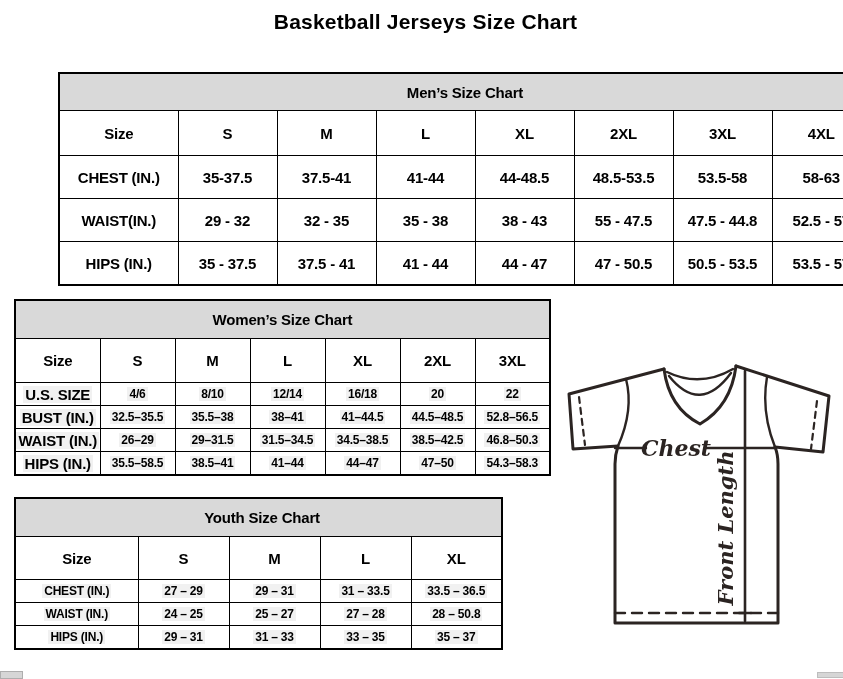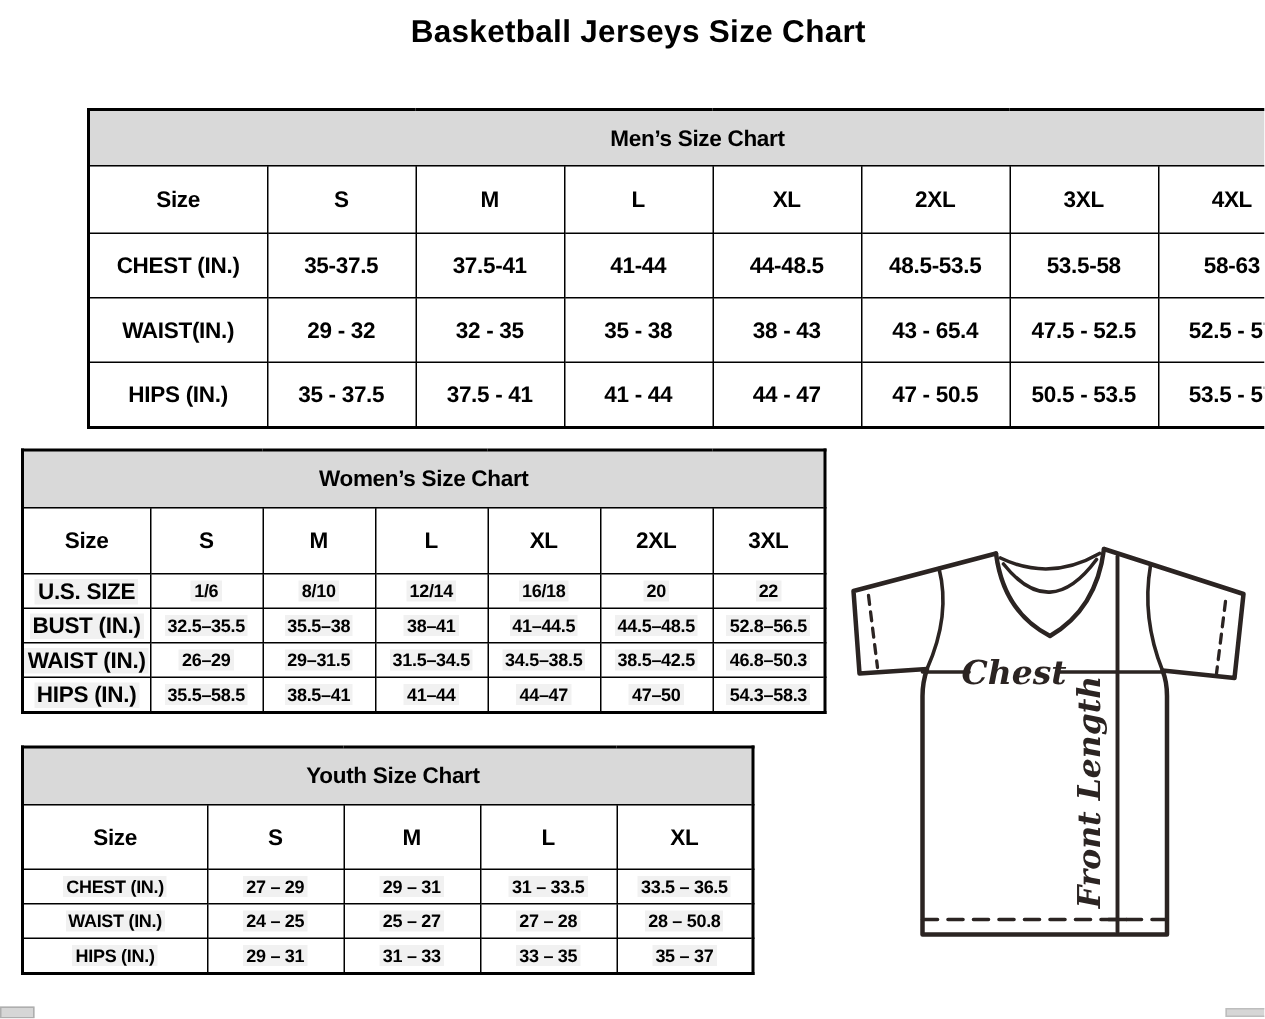--- a/index.html
+++ b/index.html
@@ -100,22 +100,22 @@
             <td><span>48.5-53.5</span></td>
             <td><span>53.5-58</span></td>
             <td><span>58-63</span></td>
           </tr>
           <tr class="data-row">
             <td class="row-label"><span>WAIST(IN.)</span></td>
             <td><span>29 - 32</span></td>
             <td><span>32 - 35</span></td>
             <td><span>35 - 38</span></td>
             <td><span>38 - 43</span></td>
-            <td><span>43 - 65.4</span></td>
-            <td><span>47.5 - 52.5</span></td>
+            <td><span>55 - 47.5</span></td>
+            <td><span>47.5 - 44.8</span></td>
             <td><span>52.5 - 57</span></td>
           </tr>
           <tr class="data-row">
             <td class="row-label"><span>HIPS (IN.)</span></td>
             <td><span>35 - 37.5</span></td>
             <td><span>37.5 - 41</span></td>
             <td><span>41 - 44</span></td>
             <td><span>44 - 47</span></td>
             <td><span>47 - 50.5</span></td>
             <td><span>50.5 - 53.5</span></td>
@@ -143,21 +143,21 @@
             <th>Size</th>
             <th>S</th>
             <th>M</th>
             <th>L</th>
             <th>XL</th>
             <th>2XL</th>
             <th>3XL</th>
           </tr>
           <tr class="data-row">
             <td class="row-label"><span>U.S. SIZE</span></td>
-            <td><span>1/6</span></td>
+            <td><span>4/6</span></td>
             <td><span>8/10</span></td>
             <td><span>12/14</span></td>
             <td><span>16/18</span></td>
             <td><span>20</span></td>
             <td><span>22</span></td>
           </tr>
           <tr class="data-row">
             <td class="row-label"><span>BUST (IN.)</span></td>
             <td><span>32.5–35.5</span></td>
             <td><span>35.5–38</span></td>

